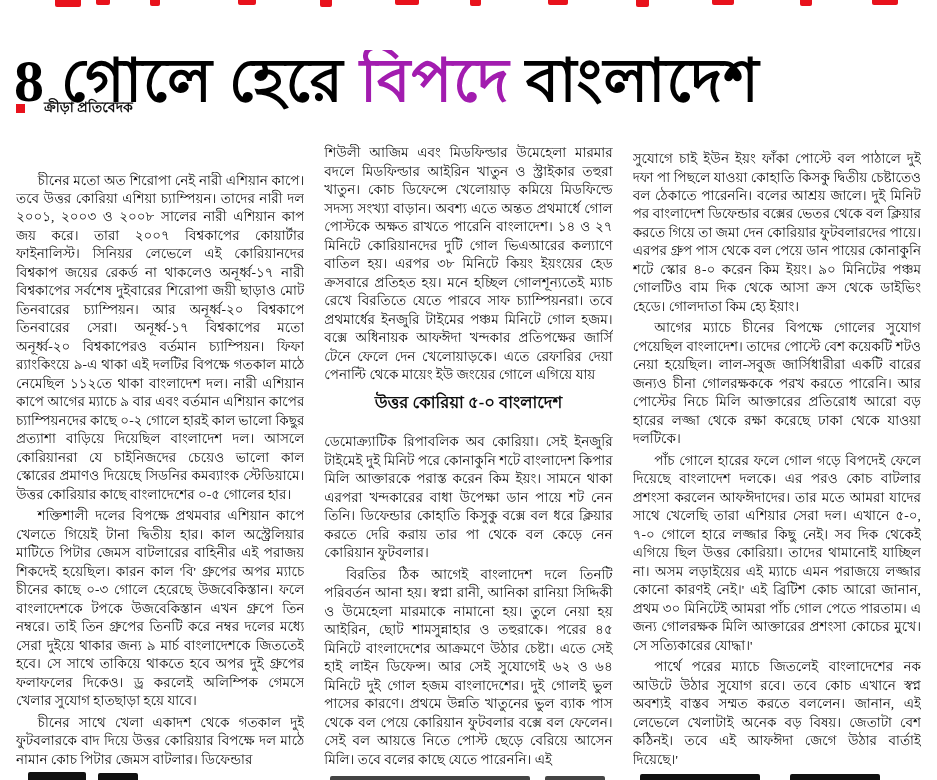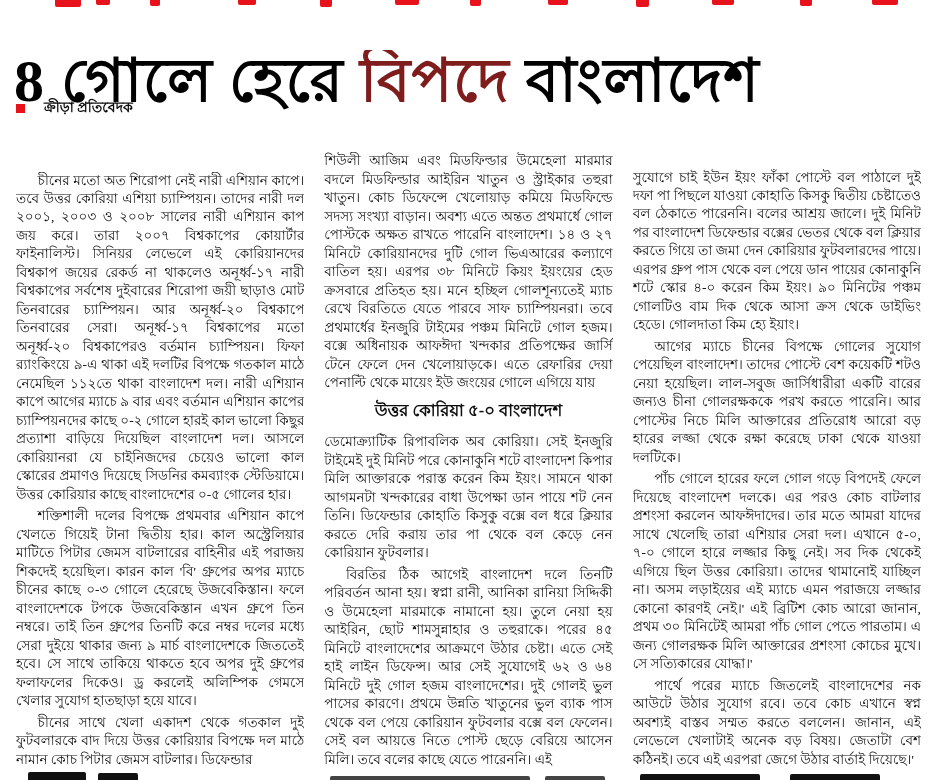--- a/index.html
+++ b/index.html
@@ -9,37 +9,37 @@
   }
   
   .top-strip{position:absolute;top:0;left:0;width:937px;height:12px;}
   .frag{position:absolute;top:0;background:#e8121c;border-radius:0 0 2px 2px;}
   
   .headline{
     position:absolute;top:10px;left:14px;width:909px;height:74px;
     font-size:60px;font-weight:bold;letter-spacing:1px;line-height:1.05;
     white-space:nowrap;overflow:hidden;color:#000;
   }
-  .headline .hl{color:#7f1d1d;}
+  .headline .hl{color:#a21caf;}
   
   .byline{
     position:absolute;top:96px;left:16px;display:flex;align-items:center;gap:19px;
     font-weight:bold;font-size:14px;
   }
   .byline-square{width:9px;height:9px;background:#e8121c;flex:0 0 auto;}
   
   .columns{
     position:absolute;top:116px;left:16px;width:905px;height:656px;
     display:flex;gap:20px;overflow:hidden;align-items:flex-end;
   }
   .col{flex:1 1 0;text-align:justify;font-size:13.5px;line-height:1.37;overflow:hidden;}
   .col p{margin:0 0 3px 0;text-indent:1.6em;}
   .col p.no-indent{text-indent:0;}
   .subhead{
-    text-align:center;font-weight:bold;font-size:16.5px;margin:7px 0 11px 0;
+    text-align:center;font-weight:bold;font-size:16.5px;margin:7px 0 19px 0;
     text-indent:0;
   }
   
   .bottom-strip{position:absolute;bottom:0;left:0;width:937px;height:12px;background:#fff;}
   .bfrag{position:absolute;bottom:0;background:#111;border-radius:2px 2px 0 0;}
   .bfrag.thin{background:#444;}
 </style>
 </head>
 <body>
 
@@ -69,29 +69,29 @@
 
   <div class="col">
     <p>চীনের মতো অত শিরোপা নেই নারী এশিয়ান কাপে। তবে উত্তর কোরিয়া এশিয়া চ্যাম্পিয়ন। তাদের নারী দল ২০০১, ২০০৩ ও ২০০৮ সালের নারী এশিয়ান কাপ জয় করে। তারা ২০০৭ বিশ্বকাপের কোয়ার্টার ফাইনালিস্ট। সিনিয়র লেভেলে এই কোরিয়ানদের বিশ্বকাপ জয়ের রেকর্ড না থাকলেও অনূর্ধ্ব-১৭ নারী বিশ্বকাপের সর্বশেষ দুইবারের শিরোপা জয়ী ছাড়াও মোট তিনবারের চ্যাম্পিয়ন। আর অনূর্ধ্ব-২০ বিশ্বকাপে তিনবারের সেরা। অনূর্ধ্ব-১৭ বিশ্বকাপের মতো অনূর্ধ্ব-২০ বিশ্বকাপেরও বর্তমান চ্যাম্পিয়ন। ফিফা র‍্যাংকিংয়ে ৯-এ থাকা এই দলটির বিপক্ষে গতকাল মাঠে নেমেছিল ১১২তে থাকা বাংলাদেশ দল। নারী এশিয়ান কাপে আগের ম্যাচে ৯ বার এবং বর্তমান এশিয়ান কাপের চ্যাম্পিয়নদের কাছে ০-২ গোলে হারই কাল ভালো কিছুর প্রত্যাশা বাড়িয়ে দিয়েছিল বাংলাদেশ দল। আসলে কোরিয়ানরা যে চাইনিজদের চেয়েও ভালো কাল স্কোরের প্রমাণও দিয়েছে সিডনির কমব্যাংক স্টেডিয়ামে। উত্তর কোরিয়ার কাছে বাংলাদেশের ০-৫ গোলের হার।</p>
     <p>শক্তিশালী দলের বিপক্ষে প্রথমবার এশিয়ান কাপে খেলতে গিয়েই টানা দ্বিতীয় হার। কাল অস্ট্রেলিয়ার মাটিতে পিটার জেমস বাটলারের বাহিনীর এই পরাজয় শিকদেই হয়েছিল। কারন কাল 'বি' গ্রুপের অপর ম্যাচে চীনের কাছে ০-৩ গোলে হেরেছে উজবেকিস্তান। ফলে বাংলাদেশকে টপকে উজবেকিস্তান এখন গ্রুপে তিন নম্বরে। তাই তিন গ্রুপের তিনটি করে নম্বর দলের মধ্যে সেরা দুইয়ে থাকার জন্য ৯ মার্চ বাংলাদেশকে জিততেই হবে। সে সাথে তাকিয়ে থাকতে হবে অপর দুই গ্রুপের ফলাফলের দিকেও। ড্র করলেই অলিম্পিক গেমসে খেলার সুযোগ হাতছাড়া হয়ে যাবে।</p>
     <p>চীনের সাথে খেলা একাদশ থেকে গতকাল দুই ফুটবলারকে বাদ দিয়ে উত্তর কোরিয়ার বিপক্ষে দল মাঠে নামান কোচ পিটার জেমস বাটলার। ডিফেন্ডার</p>
   </div>
 
   <div class="col">
     <p class="no-indent">শিউলী আজিম এবং মিডফিল্ডার উমেহেলা মারমার বদলে মিডফিল্ডার আইরিন খাতুন ও স্ট্রাইকার তহুরা খাতুন। কোচ ডিফেন্সে খেলোয়াড় কমিয়ে মিডফিল্ডে সদস্য সংখ্যা বাড়ান। অবশ্য এতে অন্তত প্রথমার্ধে গোল পোস্টকে অক্ষত রাখতে পারেনি বাংলাদেশ। ১৪ ও ২৭ মিনিটে কোরিয়ানদের দুটি গোল ভিএআরের কল্যাণে বাতিল হয়। এরপর ৩৮ মিনিটে কিয়ং ইয়ংয়ের হেড ক্রসবারে প্রতিহত হয়। মনে হচ্ছিল গোলশূন্যতেই ম্যাচ রেখে বিরতিতে যেতে পারবে সাফ চ্যাম্পিয়নরা। তবে প্রথমার্ধের ইনজুরি টাইমের পঞ্চম মিনিটে গোল হজম। বক্সে অধিনায়ক আফঈদা খন্দকার প্রতিপক্ষের জার্সি টেনে ফেলে দেন খেলোয়াড়কে। এতে রেফারির দেয়া পেনাল্টি থেকে মায়েং ইউ জংয়ের গোলে এগিয়ে যায়</p>
     <h2 class="subhead">উত্তর কোরিয়া ৫-০ বাংলাদেশ</h2>
-    <p class="no-indent">ডেমোক্র্যাটিক রিপাবলিক অব কোরিয়া। সেই ইনজুরি টাইমেই দুই মিনিট পরে কোনাকুনি শটে বাংলাদেশ কিপার মিলি আক্তারকে পরাস্ত করেন কিম ইয়ং। সামনে থাকা আগমনটা খন্দকারের বাধা উপেক্ষা ডান পায়ে শট নেন তিনি। ডিফেন্ডার কোহাতি কিসুকু বক্সে বল ধরে ক্লিয়ার করতে দেরি করায় তার পা থেকে বল কেড়ে নেন কোরিয়ান ফুটবলার।</p>
+    <p class="no-indent">ডেমোক্র্যাটিক রিপাবলিক অব কোরিয়া। সেই ইনজুরি টাইমেই দুই মিনিট পরে কোনাকুনি শটে বাংলাদেশ কিপার মিলি আক্তারকে পরাস্ত করেন কিম ইয়ং। সামনে থাকা এরপরা খন্দকারের বাধা উপেক্ষা ডান পায়ে শট নেন তিনি। ডিফেন্ডার কোহাতি কিসুকু বক্সে বল ধরে ক্লিয়ার করতে দেরি করায় তার পা থেকে বল কেড়ে নেন কোরিয়ান ফুটবলার।</p>
     <p>বিরতির ঠিক আগেই বাংলাদেশ দলে তিনটি পরিবর্তন আনা হয়। স্বপ্না রানী, আনিকা রানিয়া সিদ্দিকী ও উমেহেলা মারমাকে নামানো হয়। তুলে নেয়া হয় আইরিন, ছোট শামসুন্নাহার ও তহুরাকে। পরের ৪৫ মিনিটে বাংলাদেশের আক্রমণে উঠার চেষ্টা। এতে সেই হাই লাইন ডিফেন্স। আর সেই সুযোগেই ৬২ ও ৬৪ মিনিটে দুই গোল হজম বাংলাদেশের। দুই গোলই ভুল পাসের কারণে। প্রথমে উন্নতি খাতুনের ভুল ব্যাক পাস থেকে বল পেয়ে কোরিয়ান ফুটবলার বক্সে বল ফেলেন। সেই বল আয়ত্তে নিতে পোস্ট ছেড়ে বেরিয়ে আসেন মিলি। তবে বলের কাছে যেতে পারেননি। এই</p>
   </div>
 
   <div class="col">
     <p class="no-indent">সুযোগে চাই ইউন ইয়ং ফাঁকা পোস্টে বল পাঠালে দুই দফা পা পিছলে যাওয়া কোহাতি কিসকু দ্বিতীয় চেষ্টাতেও বল ঠেকাতে পারেননি। বলের আশ্রয় জালে। দুই মিনিট পর বাংলাদেশ ডিফেন্ডার বক্সের ভেতর থেকে বল ক্লিয়ার করতে গিয়ে তা জমা দেন কোরিয়ার ফুটবলারদের পায়ে। এরপর গ্রুপ পাস থেকে বল পেয়ে ডান পায়ের কোনাকুনি শটে স্কোর ৪-০ করেন কিম ইয়ং। ৯০ মিনিটের পঞ্চম গোলটিও বাম দিক থেকে আসা ক্রস থেকে ডাইভিং হেডে। গোলদাতা কিম হ্যে ইয়াং।</p>
     <p>আগের ম্যাচে চীনের বিপক্ষে গোলের সুযোগ পেয়েছিল বাংলাদেশ। তাদের পোস্টে বেশ কয়েকটি শটও নেয়া হয়েছিল। লাল-সবুজ জার্সিধারীরা একটি বারের জন্যও চীনা গোলরক্ষককে পরখ করতে পারেনি। আর পোস্টের নিচে মিলি আক্তারের প্রতিরোধ আরো বড় হারের লজ্জা থেকে রক্ষা করেছে ঢাকা থেকে যাওয়া দলটিকে।</p>
     <p>পাঁচ গোলে হারের ফলে গোল গড়ে বিপদেই ফেলে দিয়েছে বাংলাদেশ দলকে। এর পরও কোচ বাটলার প্রশংসা করলেন আফঈদাদের। তার মতে আমরা যাদের সাথে খেলেছি তারা এশিয়ার সেরা দল। এখানে ৫-০, ৭-০ গোলে হারে লজ্জার কিছু নেই। সব দিক থেকেই এগিয়ে ছিল উত্তর কোরিয়া। তাদের থামানোই যাচ্ছিল না। অসম লড়াইয়ের এই ম্যাচে এমন পরাজয়ে লজ্জার কোনো কারণই নেই।' এই ব্রিটিশ কোচ আরো জানান, প্রথম ৩০ মিনিটেই আমরা পাঁচ গোল পেতে পারতাম। এ জন্য গোলরক্ষক মিলি আক্তারের প্রশংসা কোচের মুখে। সে সত্যিকারের যোদ্ধা।'</p>
-    <p>পার্থে পরের ম্যাচে জিতলেই বাংলাদেশের নক আউটে উঠার সুযোগ রবে। তবে কোচ এখানে স্বপ্ন অবশ্যই বাস্তব সম্মত করতে বললেন। জানান, এই লেভেলে খেলাটাই অনেক বড় বিষয়। জেতাটা বেশ কঠিনই। তবে এই এরপরা জেগে উঠার বার্তাই দিয়েছে।'</p>
+    <p>পার্থে পরের ম্যাচে জিতলেই বাংলাদেশের নক আউটে উঠার সুযোগ রবে। তবে কোচ এখানে স্বপ্ন অবশ্যই বাস্তব সম্মত করতে বললেন। জানান, এই লেভেলে খেলাটাই অনেক বড় বিষয়। জেতাটা বেশ কঠিনই। তবে এই আফঈদা জেগে উঠার বার্তাই দিয়েছে।'</p>
   </div>
 
 </div>
 
 <div class="bottom-strip">
   <div class="bfrag" style="left:28px;width:58px;height:8px;"></div>
   <div class="bfrag" style="left:98px;width:40px;height:7px;"></div>
   <div class="bfrag thin" style="left:330px;width:200px;height:4px;"></div>
   <div class="bfrag thin" style="left:545px;width:60px;height:4px;"></div>
   <div class="bfrag" style="left:640px;width:120px;height:6px;"></div>

